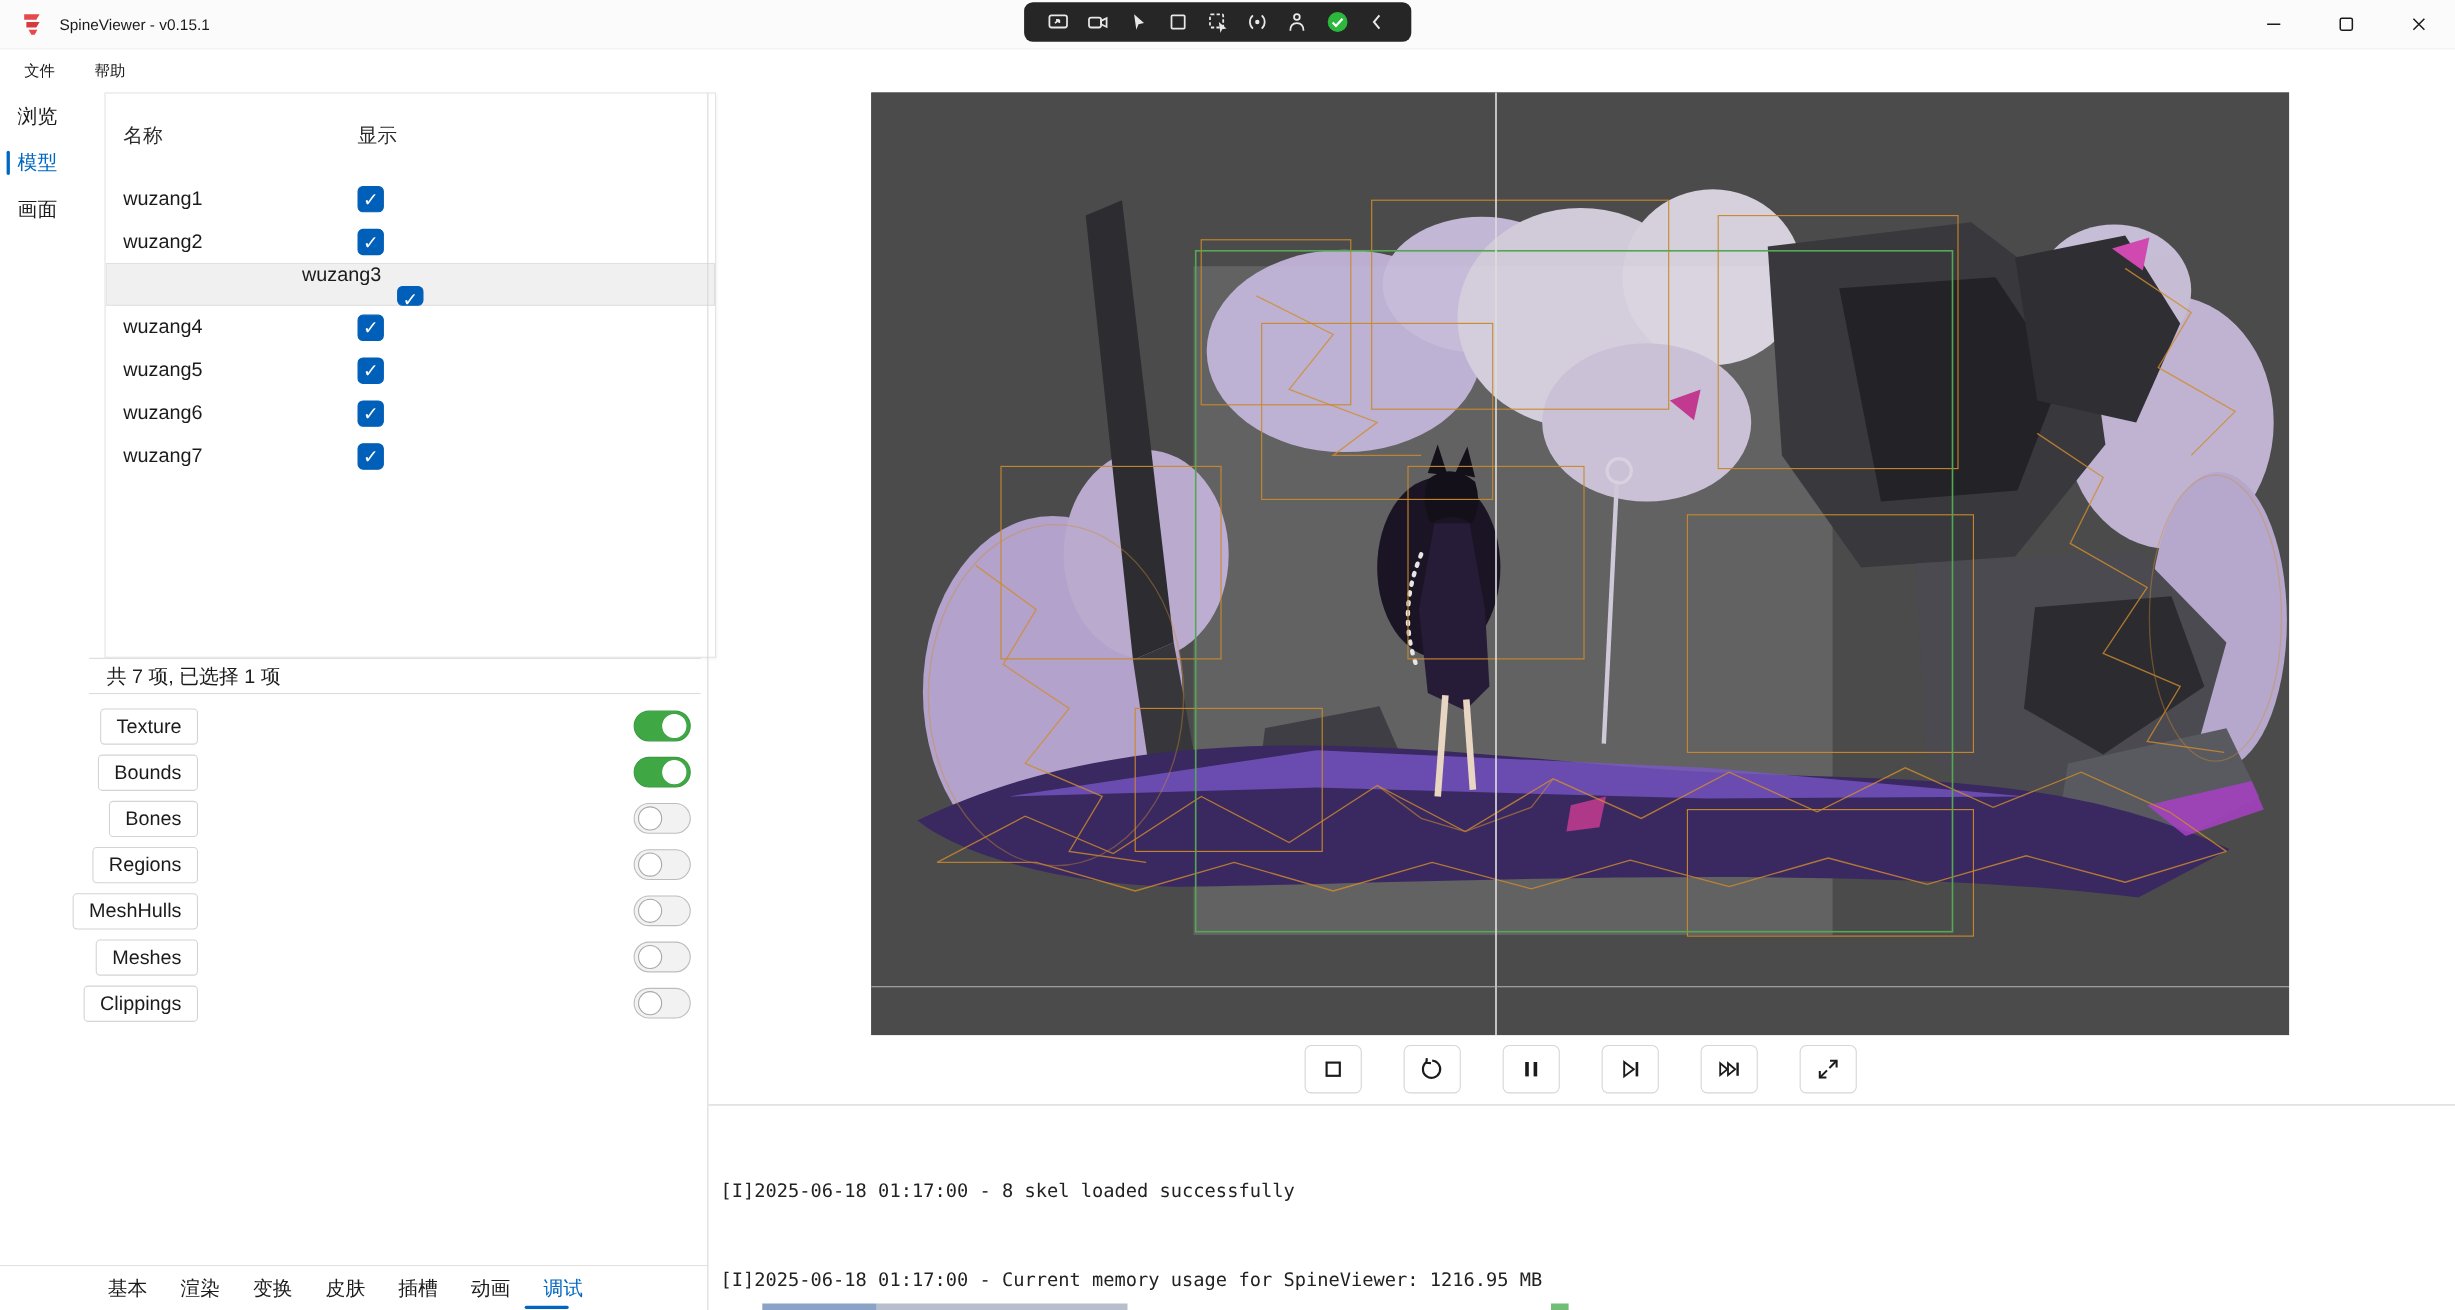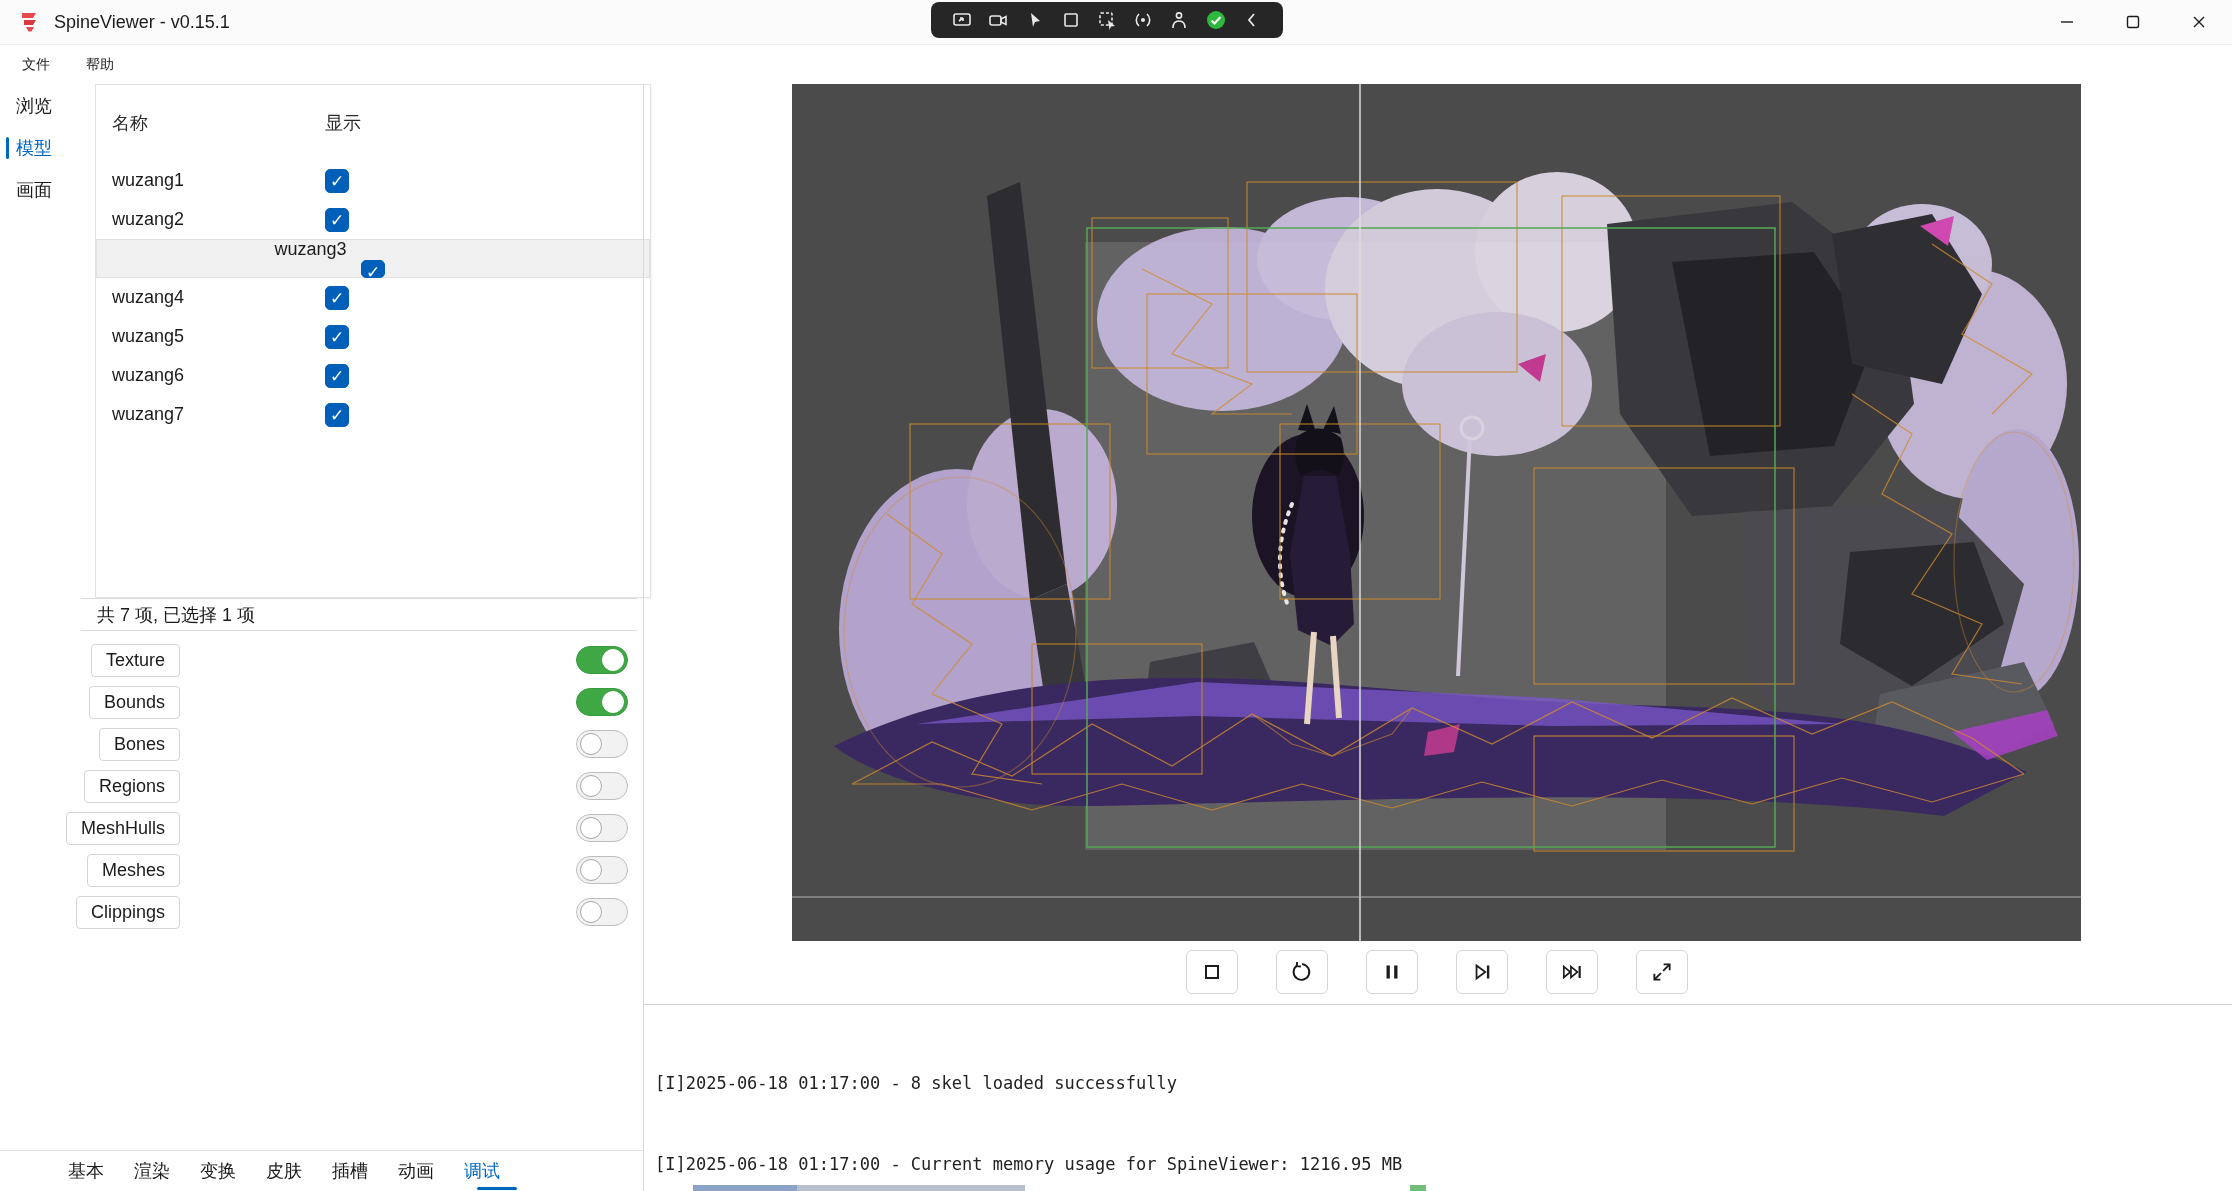--- a/index.html
+++ b/index.html
@@ -5,21 +5,21 @@
   html,body{margin:0;padding:0;}
   body{
     width:2232px;height:1191px;position:relative;overflow:hidden;
     background:#ffffff;color:#1b1b1b;
     font-family:"Liberation Sans",sans-serif;
   }
   
   .titlebar{position:absolute;left:0;top:0;width:2232px;height:45px;background:#fbfbfb;
     border-bottom:1px solid #ededed;display:flex;align-items:center;box-sizing:border-box;}
   .app-logo{margin-left:18px;width:24px;height:24px;flex:0 0 auto;}
-  .title-text{font-size:18px;margin-left:12px;color:#1b1b1b;}
+  .title-text{font-size:14px;margin-left:12px;color:#1b1b1b;}
   .winbtns{position:absolute;right:0;top:0;height:44px;display:flex;}
   .winbtn{width:66px;height:44px;display:flex;align-items:center;justify-content:center;background:transparent;border:none;}
   .capture-toolbar{position:absolute;left:931px;top:2px;width:352px;height:36px;background:#262626;
     border-radius:8px;display:flex;align-items:center;justify-content:space-evenly;padding:0 8px;box-sizing:border-box;}
   .cticon{width:26px;height:26px;display:flex;align-items:center;justify-content:center;}
   
   .menubar{position:absolute;left:0;top:45px;width:2232px;height:40px;display:flex;align-items:center;background:#fff;}
   .menuitem{font-size:14px;padding:6px 14px;margin-left:8px;border-radius:4px;}
   
   .navcol{position:absolute;left:0;top:85px;width:68px;}
@@ -44,21 +44,21 @@
   .trow{height:42px;display:flex;align-items:center;}
   .tlabel-wrap{width:180px;display:flex;justify-content:flex-end;}
   .tlabel{border:1px solid #d4d4d4;border-radius:4px;background:#fff;font-size:18px;padding:5px 14px;color:#1b1b1b;}
   .tspacer{flex:1;}
   .toggle{width:52px;height:28px;border-radius:14px;margin-right:15px;position:relative;background:#f2f2f2;border:1px solid #bdbdbd;box-sizing:border-box;}
   .toggle::after{content:"";position:absolute;width:22px;height:22px;border-radius:50%;background:#fff;top:2px;left:3px;border:1px solid #a8a8a8;box-sizing:border-box;}
   .toggle.on{background:#3fa845;border-color:#3a9c40;}
   .toggle.on::after{left:25px;border-color:#fff;}
   
   .tabbar{position:absolute;left:0;top:1150px;width:643px;height:41px;border-top:1px solid #e2e2e2;display:flex;align-items:center;background:#fff;padding-left:68px;box-sizing:border-box;}
-  .tab{font-size:18px;width:66px;text-align:left;position:relative;color:#1b1b1b;height:41px;line-height:41px;}
+  .tab{font-size:18px;width:66px;text-align:right;position:relative;color:#1b1b1b;height:41px;line-height:41px;}
   .tab.active{color:#0067c0;}
   .tab.active::after{content:"";position:absolute;left:50%;transform:translateX(-50%);bottom:2px;width:40px;height:3px;background:#0067c0;border-radius:2px;}
   
   .vdivider{position:absolute;left:643px;top:85px;width:1px;height:1106px;background:#d8d8d8;}
   .hdivider{position:absolute;left:644px;top:1004px;width:1588px;height:1px;background:#d0d0d0;}
   
   .canvas{position:absolute;left:792px;top:84px;width:1289px;height:857px;background:#4b4b4b;}
   .canvas svg{display:block;width:100%;height:100%;}
   
   .playbar{position:absolute;left:792px;top:950px;width:1289px;display:flex;justify-content:center;gap:38px;}

